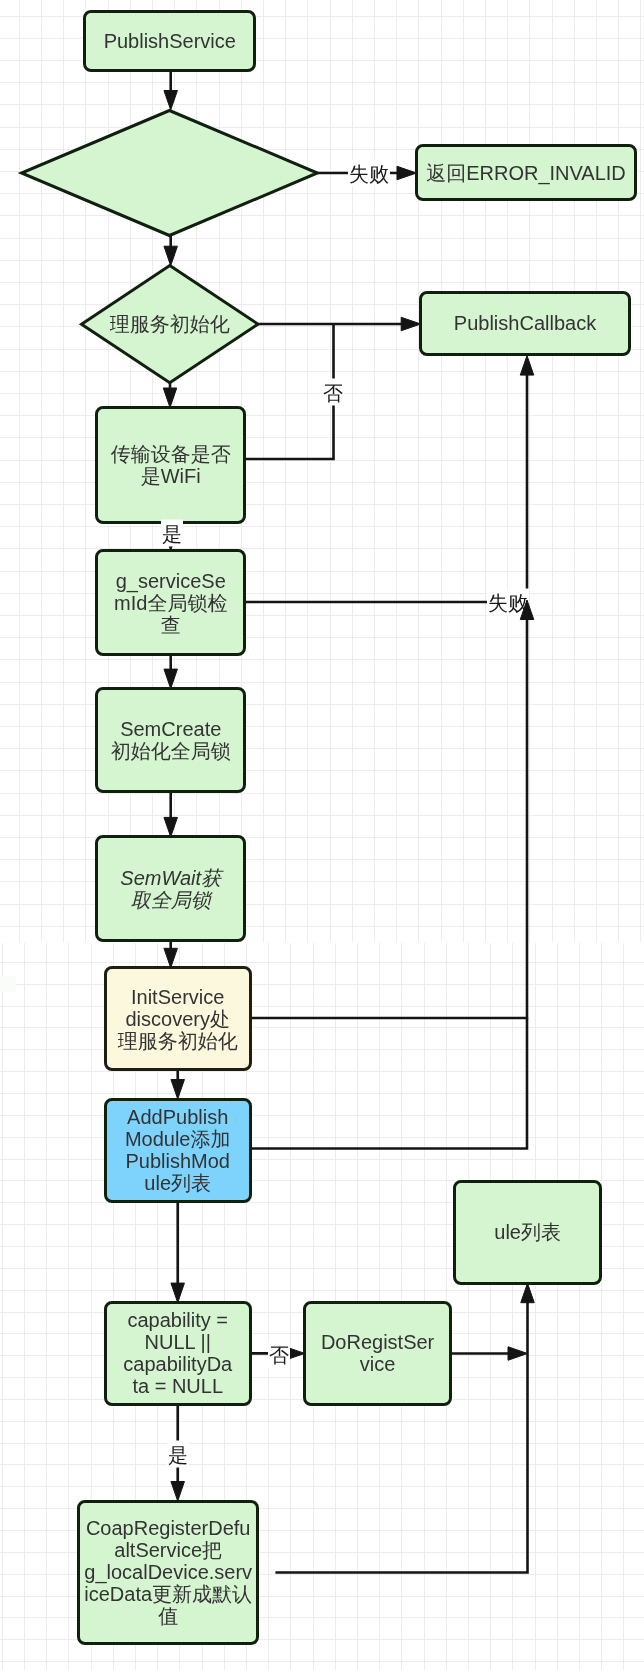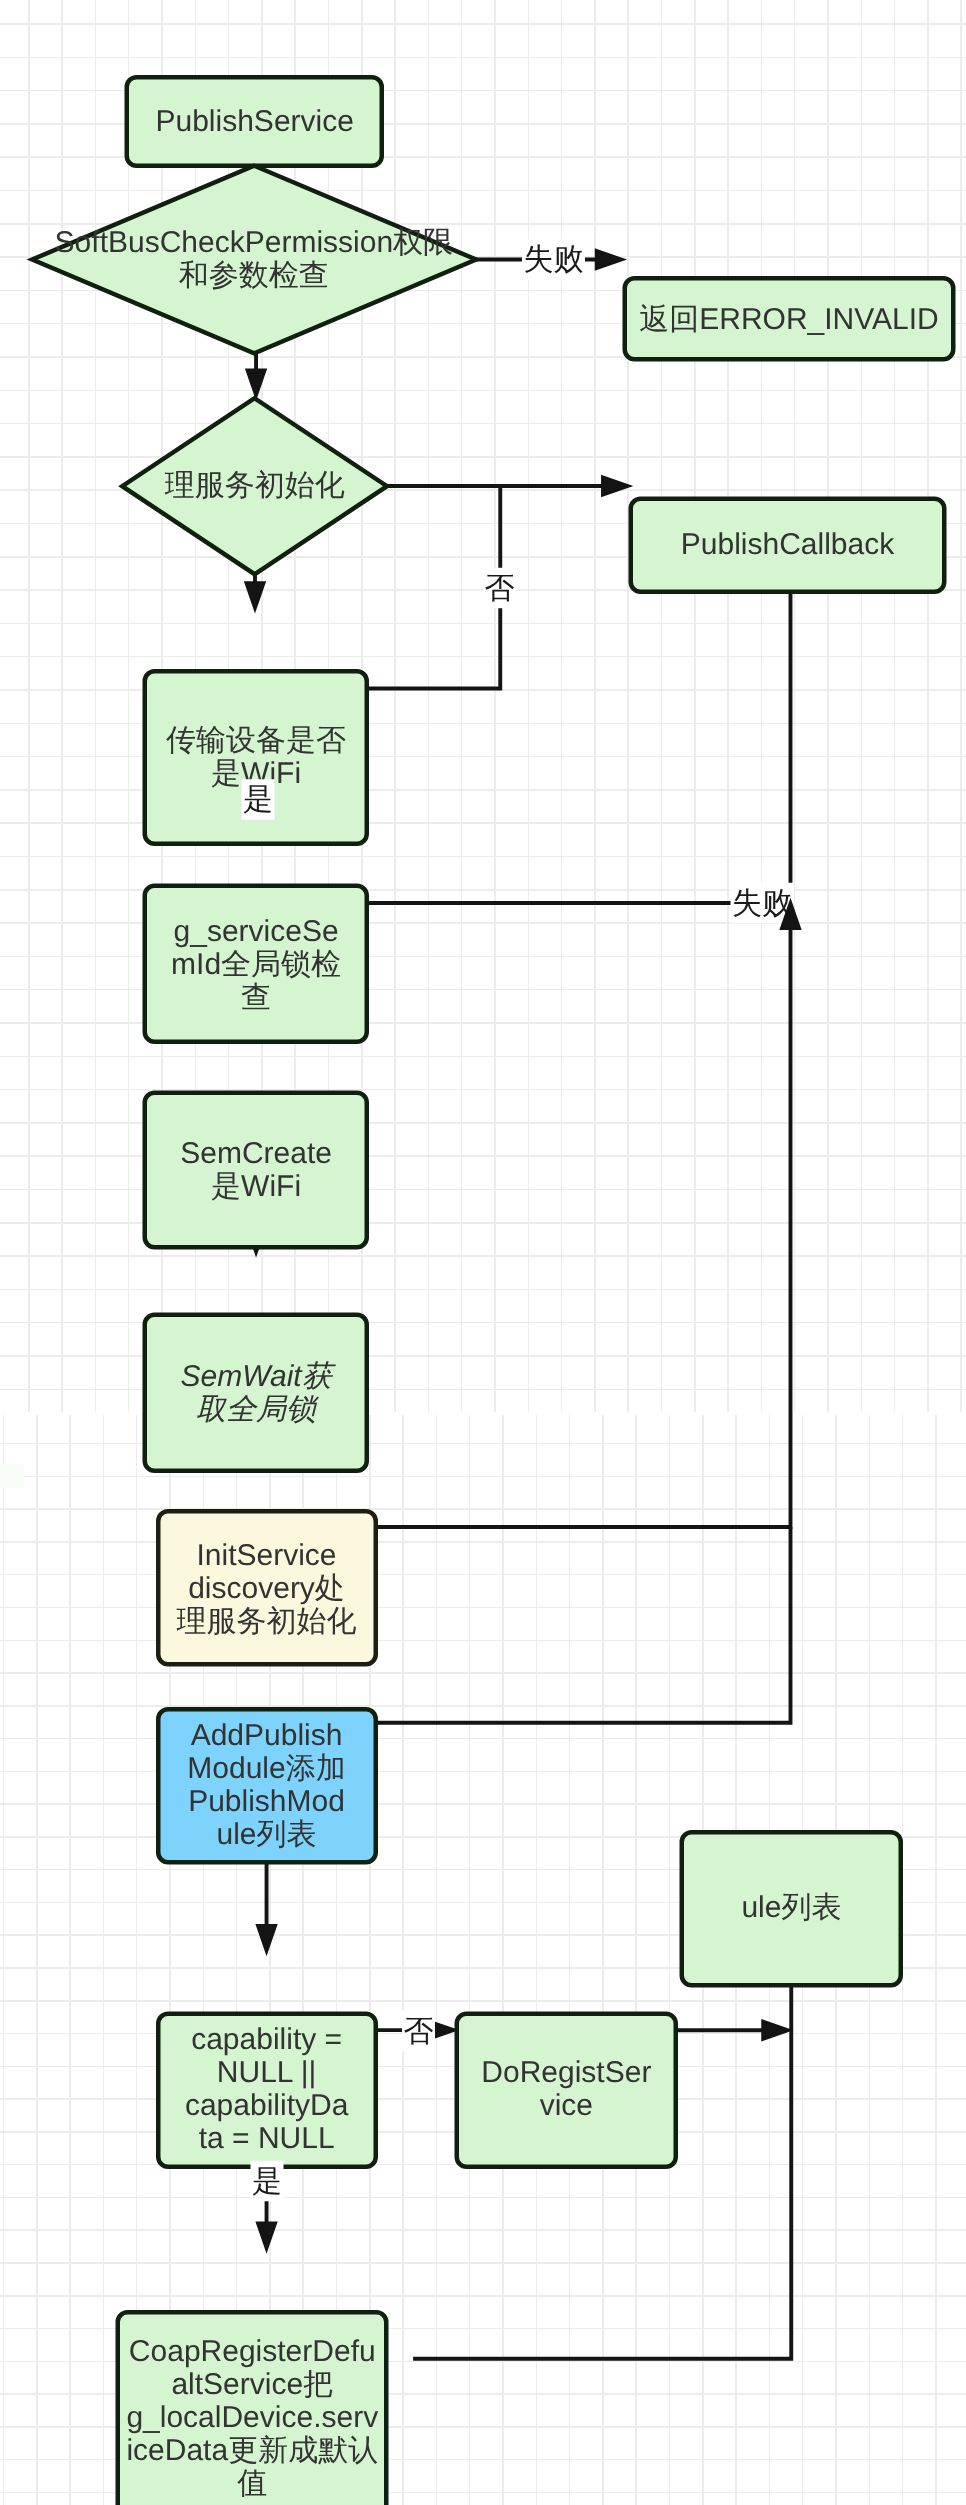--- a/index.html
+++ b/index.html
@@ -4,21 +4,21 @@
 <style>
   html,body{margin:0;padding:0;background:#ffffff;}
   #canvas{position:relative;width:644px;height:1670px;overflow:hidden;background:#ffffff;
     font-family:"Liberation Sans",sans-serif;
     -webkit-font-smoothing:antialiased;will-change:transform;}
   #grid,#edges,#heads{position:absolute;left:0;top:0;width:644px;height:1670px;
     pointer-events:none;}
   .node{position:absolute;box-sizing:border-box;}
   .node .txt{position:absolute;left:50%;top:50%;transform:translate(-50%,-50%);
     text-align:center;font-size:20px;line-height:22px;color:#333333;white-space:pre;}
-  .rrect{border-radius:8px;border-style:solid;border-width:3px;margin-top:40px;}
+  .rrect{border-radius:8px;border-style:solid;border-width:3px;}
   .elabel{position:absolute;font-size:20px;line-height:22px;color:#1a1a1a;
     transform:translate(-50%,-50%);white-space:nowrap;background:#ffffff;
     padding:2.5px 1px;}
 </style>
 </head>
 <body>
 
 <div id="canvas">
   <svg id="grid" viewBox="0 0 644 1670">
       <path d="M19.20 0V941.5 M41.40 0V941.5 M63.60 0V941.5 M85.80 0V941.5 M108.00 0V941.5 M130.20 0V941.5 M152.40 0V941.5 M174.60 0V941.5 M196.80 0V941.5 M219.00 0V941.5 M241.20 0V941.5 M263.40 0V941.5 M285.60 0V941.5 M307.80 0V941.5 M330.00 0V941.5 M352.20 0V941.5 M374.40 0V941.5 M396.60 0V941.5 M418.80 0V941.5 M441.00 0V941.5 M463.20 0V941.5 M485.40 0V941.5 M507.60 0V941.5 M529.80 0V941.5 M552.00 0V941.5 M574.20 0V941.5 M596.40 0V941.5 M618.60 0V941.5 M640.80 0V941.5 M0 16.00H644 M0 38.20H644 M0 60.40H644 M0 82.60H644 M0 104.80H644 M0 127.00H644 M0 149.20H644 M0 171.40H644 M0 193.60H644 M0 215.80H644 M0 238.00H644 M0 260.20H644 M0 282.40H644 M0 304.60H644 M0 326.80H644 M0 349.00H644 M0 371.20H644 M0 393.40H644 M0 415.60H644 M0 437.80H644 M0 460.00H644 M0 482.20H644 M0 504.40H644 M0 526.60H644 M0 548.80H644 M0 571.00H644 M0 593.20H644 M0 615.40H644 M0 637.60H644 M0 659.80H644 M0 682.00H644 M0 704.20H644 M0 726.40H644 M0 748.60H644 M0 770.80H644 M0 793.00H644 M0 815.20H644 M0 837.40H644 M0 859.60H644 M0 881.80H644 M0 904.00H644 M0 926.20H644 " stroke="#ececec" stroke-width="1" fill="none" shape-rendering="crispEdges"></path>
@@ -100,22 +100,20 @@
       <path d="M 527.5 1283.2 L 534.25 1302.7 L 520.75 1302.7 Z" fill="#141414" stroke="#141414" stroke-width="1" stroke-linejoin="miter"></path>
     </svg>
   <div id="nodes">
       <div class="node rrect" style="left: 83.3px; top: 9.7px; width: 173px; height: 61.9px; background: rgb(213, 245, 208); border-color: rgb(16, 32, 15);">
         <div class="txt">PublishService</div>
       </div>
       <div class="node" style="left: 19.8px; top: 108.5px; width: 298.9px; height: 128px;">
         <svg width="298.9" height="128" viewBox="0 0 298.9 128" style="position: absolute; left: 0px; top: 0px; overflow: visible;">
           <path d="M 149.45 1.5 L 297.4 64 L 149.45 126.5 L 1.5 64 Z" fill="#d5f5d0" stroke="#10200f" stroke-width="3" stroke-linejoin="miter"></path>
         </svg>
-        <div class="txt">SoftBusCheckPermission权限
-和参数检查</div>
       </div>
       <div class="node rrect" style="left: 415.1px; top: 144.2px; width: 221.8px; height: 57.2px; background: rgb(213, 245, 208); border-color: rgb(16, 32, 15);">
         <div class="txt">返回ERROR_INVALID</div>
       </div>
       <div class="node" style="left: 80px; top: 264.2px; width: 179.5px; height: 120.3px;">
         <svg width="179.5" height="120.3" viewBox="0 0 179.5 120.3" style="position: absolute; left: 0px; top: 0px; overflow: visible;">
           <path d="M 89.75 1.5 L 178 60.15 L 89.75 118.8 L 1.5 60.15 Z" fill="#d5f5d0" stroke="#10200f" stroke-width="3" stroke-linejoin="miter"></path>
         </svg>
         <div class="txt">理服务初始化</div>
       </div>
@@ -126,21 +124,21 @@
         <div class="txt">传输设备是否
 是WiFi</div>
       </div>
       <div class="node rrect" style="left: 95.4px; top: 549px; width: 150.7px; height: 107px; background: rgb(213, 245, 208); border-color: rgb(16, 32, 15);">
         <div class="txt">g_serviceSe
 mId全局锁检
 查</div>
       </div>
       <div class="node rrect" style="left: 95.4px; top: 687.1px; width: 150.7px; height: 106.4px; background: rgb(213, 245, 208); border-color: rgb(16, 32, 15);">
         <div class="txt">SemCreate
-是WiFi</div>
+初始化全局锁</div>
       </div>
       <div class="node rrect" style="left: 95.4px; top: 835.4px; width: 150.7px; height: 106.9px; background: rgb(213, 245, 208); border-color: rgb(16, 32, 15); font-style: italic;">
         <div class="txt">SemWait获
 取全局锁</div>
       </div>
       <div class="node rrect" style="left: 103.5px; top: 966.3px; width: 148.4px; height: 105px; background: rgb(252, 248, 221); border-color: rgb(30, 30, 18);">
         <div class="txt">InitService
 discovery处
 理服务初始化</div>
       </div>

